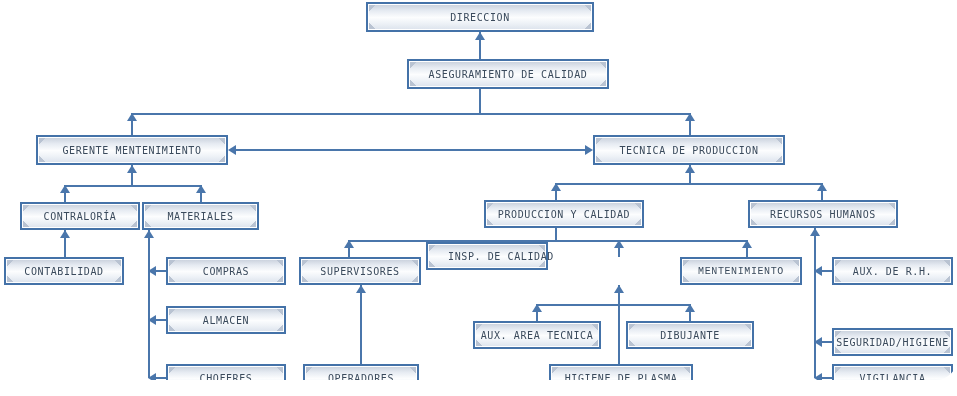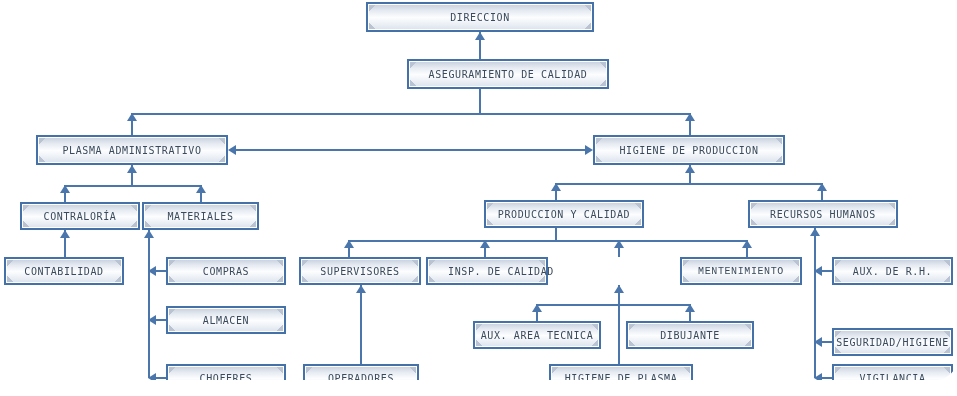--- a/index.html
+++ b/index.html
@@ -153,25 +153,25 @@
 
   <div class="node" style="left:366px; top:2px; width:228px; height:30px;">
     <span class="label">DIRECCION</span>
   </div>
 
   <div class="node" style="left:379px; top:59px; width:202px; height:30px;margin-left:28px;">
     <span class="label">ASEGURAMIENTO  DE CALIDAD</span>
   </div>
 
   <div class="node" style="left:36px; top:135px; width:192px; height:30px;">
-    <span class="label">PLASMA ADMINISTRATIVO</span>
+    <span class="label">GERENTE MENTENIMIENTO</span>
   </div>
 
   <div class="node" style="left:593px; top:135px; width:192px; height:30px;">
-    <span class="label">HIGIENE DE PRODUCCION</span>
+    <span class="label">TECNICA DE PRODUCCION</span>
   </div>
 
   <div class="node" style="left:20px; top:202px; width:120px; height:28px;">
     <span class="label">CONTRALORÍA</span>
   </div>
 
   <div class="node" style="left:142px; top:202px; width:117px; height:28px;">
     <span class="label">MATERIALES</span>
   </div>
 
@@ -188,21 +188,21 @@
   </div>
 
   <div class="node" style="left:166px; top:257px; width:120px; height:28px;">
     <span class="label">COMPRAS</span>
   </div>
 
   <div class="node" style="left:299px; top:257px; width:122px; height:28px;">
     <span class="label">SUPERVISORES</span>
   </div>
 
-  <div class="node" style="left:426px; top:257px; width:122px; height:28px;padding-left:28px;">
+  <div class="node" style="left:426px; top:242px; width:122px; height:28px;padding-left:28px;">
     <span class="label">INSP. DE CALIDAD</span>
   </div>
 
 
   <div class="node" style="left:680px; top:257px; width:122px; height:28px;font-family:Liberation Mono, monospace;">
     <span class="label">MENTENIMIENTO</span>
   </div>
 
   <div class="node" style="left:832px; top:257px; width:121px; height:28px;">
     <span class="label">AUX. DE R.H.</span>

